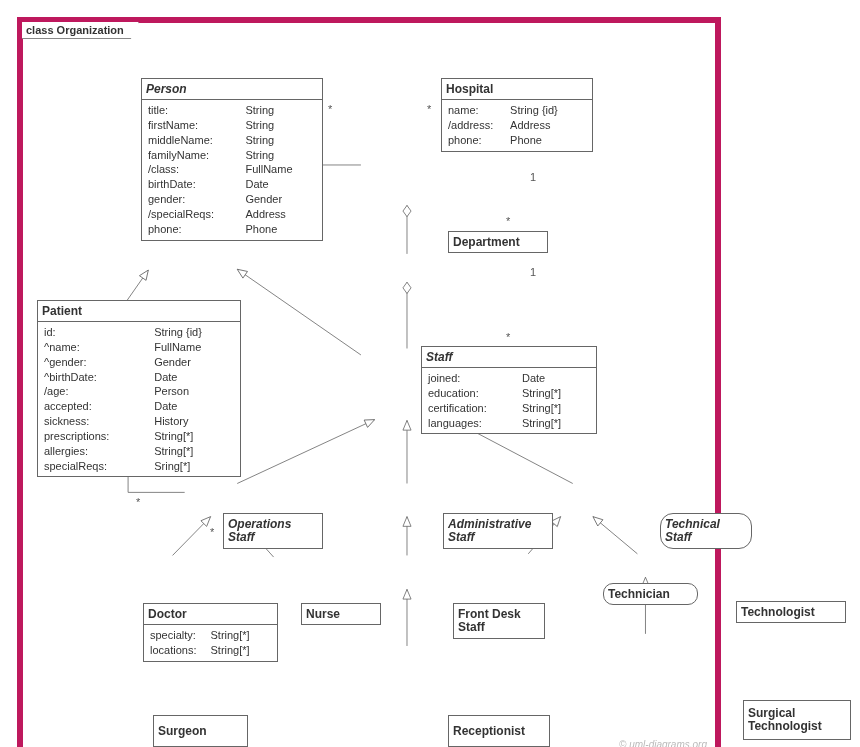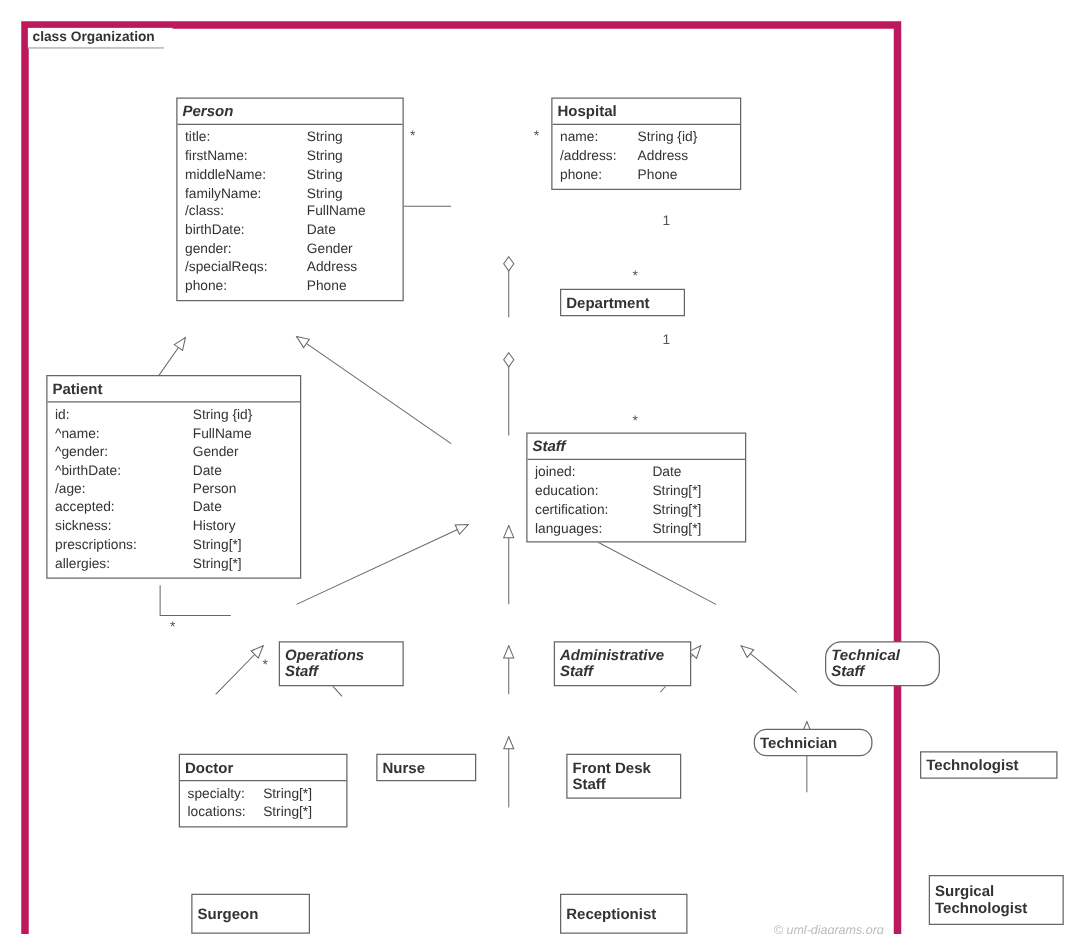--- a/index.html
+++ b/index.html
@@ -242,20 +242,24 @@
           <span class="attr-type">History</span>
         </div>
       <div class="attr-row">
           <span class="attr-name">prescriptions:</span>
           <span class="attr-type">String[*]</span>
         </div>
       <div class="attr-row">
           <span class="attr-name">allergies:</span>
           <span class="attr-type">String[*]</span>
         </div>
+      <div class="attr-row">
+          <span class="attr-name">specialReqs:</span>
+          <span class="attr-type">Sring[*]</span>
+        </div>
     </div>
   </div>
 
   <div class="class-box" style="left:398px; top:323px; width:176px;">
     <div class="class-title">Staff</div>
     <div class="class-body">
       <div class="attr-row">
           <span class="attr-name">joined:</span>
           <span class="attr-type">Date</span>
         </div>

